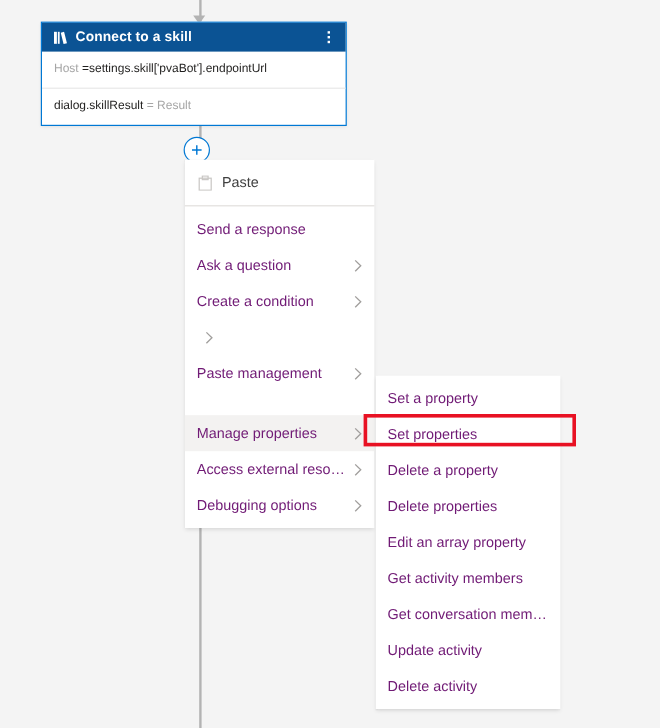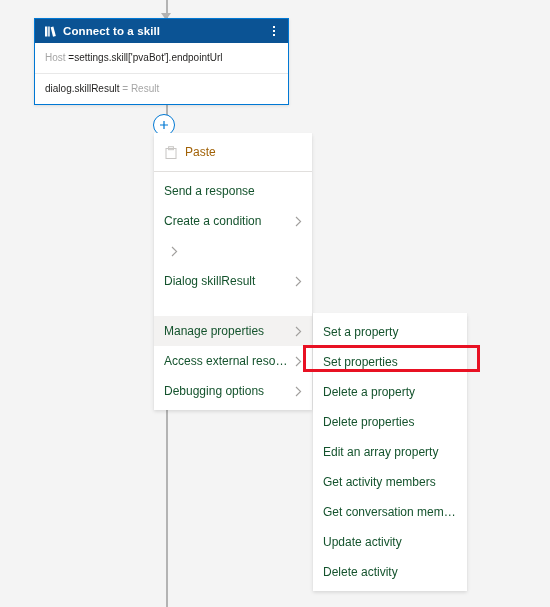--- a/index.html
+++ b/index.html
@@ -155,31 +155,31 @@
     top: 313px;
     width: 154px;
   }
   .menu-item {
     height: 30px;
     display: flex;
     align-items: center;
     padding: 0 10px 0 10px;
     box-sizing: border-box;
     font-size: 12px;
-    color: #14532d;
+    color: #701a75;
     white-space: nowrap;
     position: relative;
   }
   .menu-item .label {
     flex: 1 1 auto;
     overflow: hidden;
     text-overflow: ellipsis;
   }
   .menu-item.highlighted { background: #f3f2f1; margin-top: 20px; }
-  .menu-item.disabled { color: #a16207; align-items: center; }
+  .menu-item.disabled { color: #404040; align-items: center; }
   .menu-item .paste-icon {
     width: 14px;
     height: 14px;
     margin-right: 7px;
     flex: 0 0 auto;
     display: flex;
     align-items: center;
     justify-content: center;
   }
   .chev {
@@ -262,40 +262,48 @@
     </span>
     <span class="label">Paste</span>
   </div>
 
   <div class="menu-divider"></div>
 
   <div class="menu-item">
     <span class="label">Send a response</span>
   </div>
 
+  <div class="menu-item">
+    <span class="label">Ask a question</span>
+    <span class="chev">
+      <svg width="7" height="11" viewBox="0 0 7 11">
+          <path d="M1 1 L5.6 5.5 L1 10" stroke="#a19f9d" stroke-width="1.1" fill="none"></path>
+        </svg>
+    </span>
+  </div>
 
   <div class="menu-item">
     <span class="label">Create a condition</span>
     <span class="chev">
       <svg width="7" height="11" viewBox="0 0 7 11">
           <path d="M1 1 L5.6 5.5 L1 10" stroke="#a19f9d" stroke-width="1.1" fill="none"></path>
         </svg>
     </span>
   </div>
 
   <div class="menu-item">
     <span class="chev">
       <svg width="7" height="11" viewBox="0 0 7 11">
           <path d="M1 1 L5.6 5.5 L1 10" stroke="#a19f9d" stroke-width="1.1" fill="none"></path>
         </svg>
     </span>
   </div>
 
   <div class="menu-item">
-    <span class="label">Dialog skillResult</span>
+    <span class="label">Paste management</span>
     <span class="chev">
       <svg width="7" height="11" viewBox="0 0 7 11">
           <path d="M1 1 L5.6 5.5 L1 10" stroke="#a19f9d" stroke-width="1.1" fill="none"></path>
         </svg>
     </span>
   </div>
 
   <div class="menu-item highlighted">
     <span class="label">Manage properties</span>
     <span class="chev">

